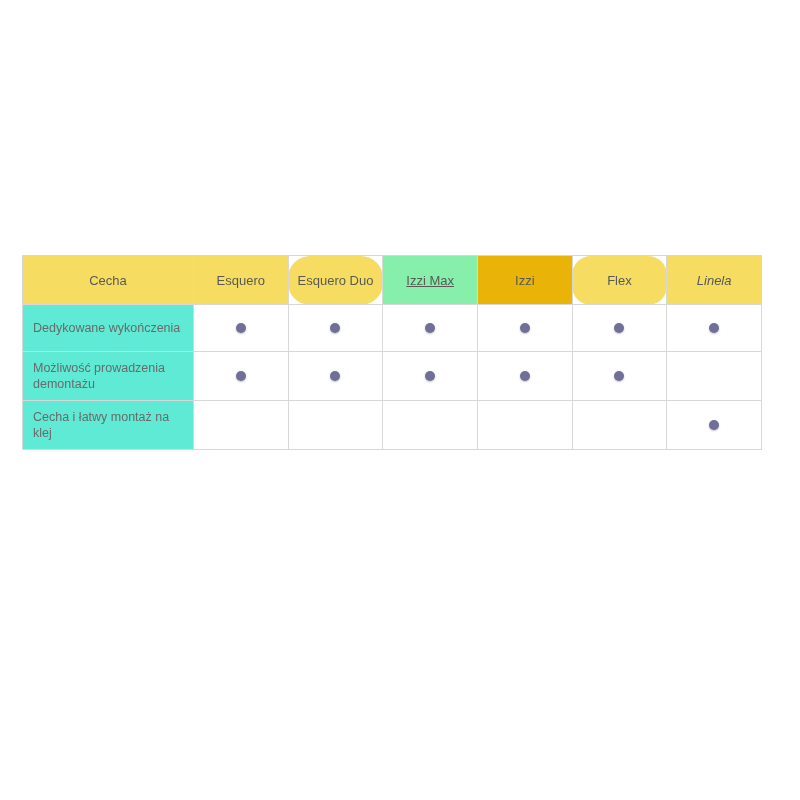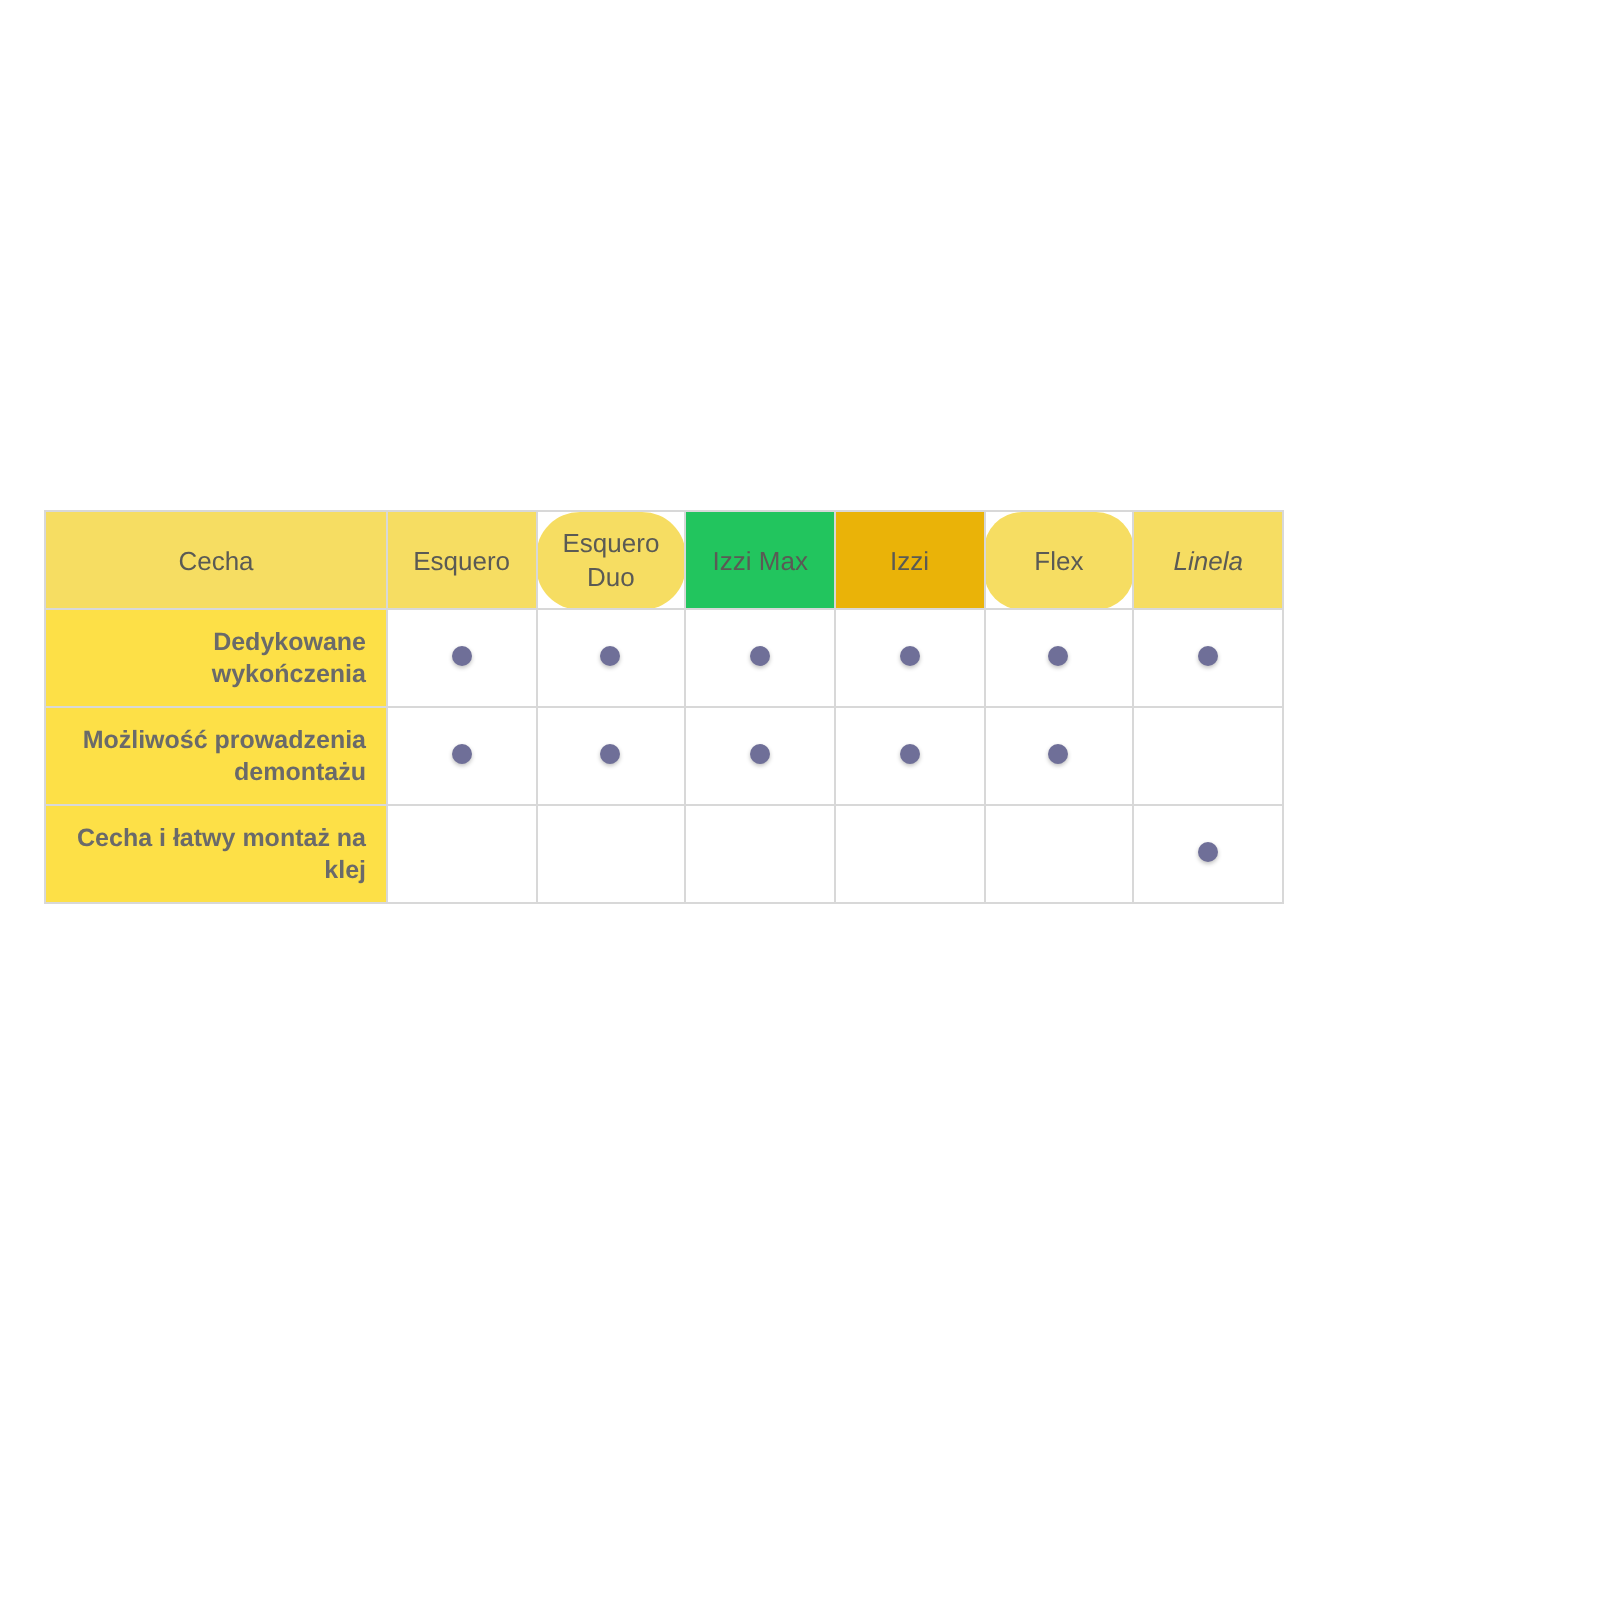--- a/index.html
+++ b/index.html
@@ -15,21 +15,21 @@
     overflow: hidden;
   }
   #table-wrap {
     position: absolute;
     left: 22px;
     top: 255px;
     width: 740px;
   }
   table.compare {
     border-collapse: collapse;
-    width: 620px;
+    width: 740px;
     table-layout: fixed;
   }
   table.compare td, table.compare th {
     border: 1px solid #d8d8d8;
     padding: 0;
     text-align: center;
     vertical-align: middle;
   }
   thead th {
     background: #f6dd62;
@@ -41,23 +41,22 @@
     border-color: #e7d05c;
   }
   thead th.feature-head {
     width: 170px;
   }
   tbody td.feature-cell {
     color: #6a6a6a;
     font-size: 12.5px;
     line-height: 16px;
     padding: 8px 10px;
-    text-align: right;
-    background: #fde047;
-    font-weight: bold;
+    text-align: left;
+    background: #5eead4;
   }
   tbody td.mark-cell {
     background: #ffffff;
     height: 46px;
   }
   .dot {
     display: inline-block;
     width: 10px;
     height: 10px;
     border-radius: 50%;
@@ -68,21 +67,21 @@
 </head>
 <body>
 
 <div id="table-wrap">
   <table class="compare">
     <thead>
       <tr>
         <th class="feature-head" style="background: rgb(246, 221, 98);">Cecha</th>
         <th style="background: rgb(246, 221, 98);">Esquero</th>
         <th style="background: rgb(246, 221, 98); border-radius: 22px;">Esquero Duo</th>
-        <th style="background: #22c55e;">Izzi Max</th>
+        <th style="background: #86efac; text-decoration: underline;">Izzi Max</th>
         <th style="background: #eab308;">Izzi</th>
         <th style="background: rgb(246, 221, 98); border-radius: 19px;">Flex</th>
         <th style="background: rgb(246, 221, 98); font-style: italic;">Linela</th>
       </tr>
     </thead>
     <tbody>
       <tr>
         <td class="feature-cell">Dedykowane wykończenia</td>
         <td class="mark-cell"><span class="dot" style="background: rgb(111, 111, 152);"></span></td>
         <td class="mark-cell"><span class="dot" style="background: rgb(111, 111, 152);"></span></td>

